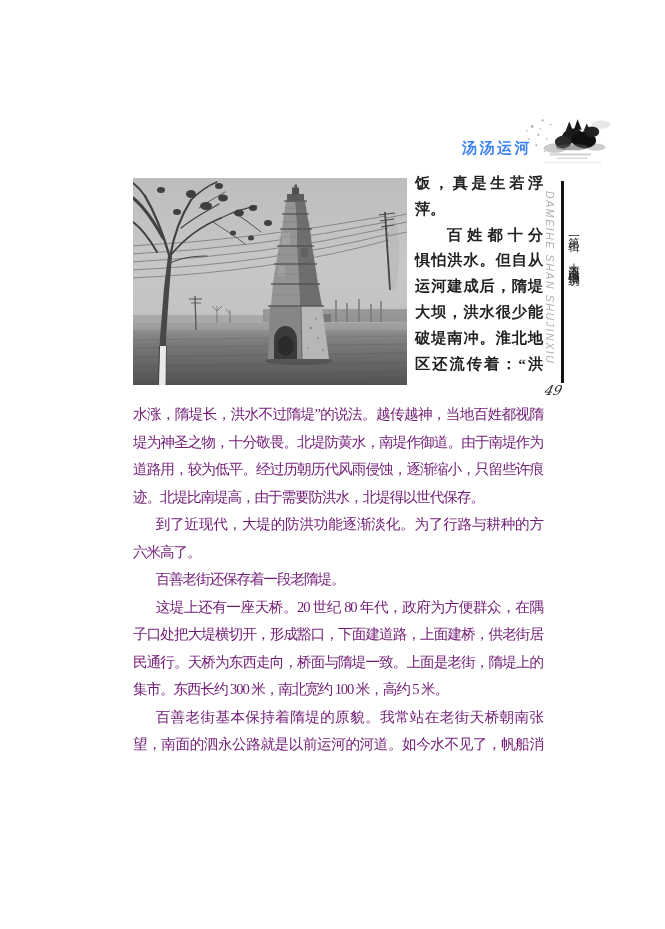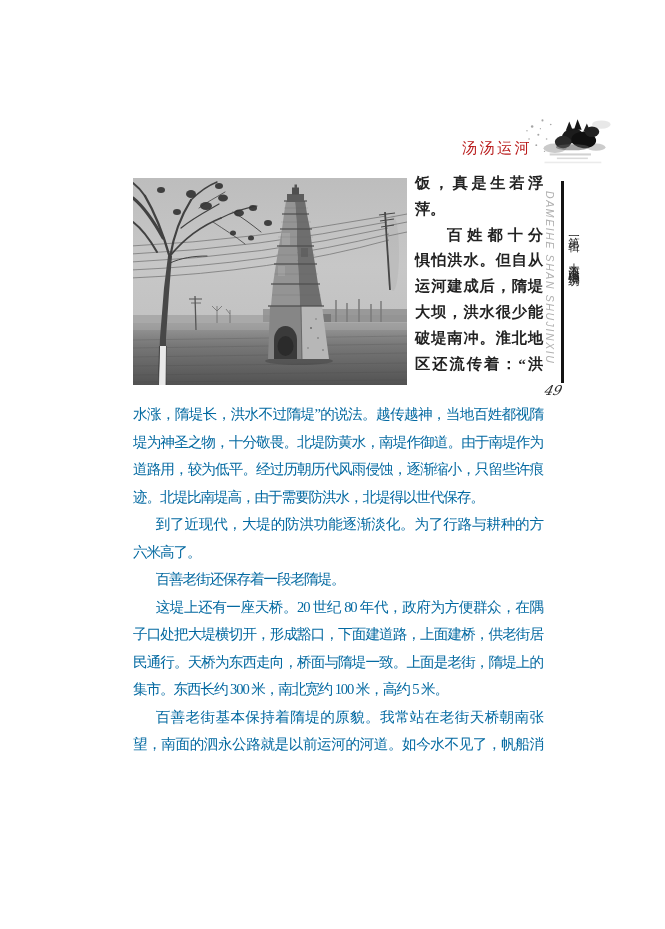--- a/index.html
+++ b/index.html
@@ -8,38 +8,38 @@
     position:relative;
     width:665px;height:929px;
     background:#ffffff;
     overflow:hidden;
     font-family:"Liberation Serif", serif;
     color:#1f1f1f;
   }
   
   .hdr-title{
     position:absolute; top:139px; left:462px; width:76px;
-    font-size:15px; font-weight:normal; letter-spacing:2.5px;
-    color:#b91c1c; white-space:nowrap;
+    font-size:15px; font-weight:bold; letter-spacing:2.5px;
+    color:#3b82f6; white-space:nowrap;
   }
   .ink{ position:absolute; left:523px; top:108px; width:105px; height:64px; }
   
   .photo{ position:absolute; left:133px; top:178px; width:274px; height:207px; }
   
   .col{
     position:absolute; left:415px; top:170px; width:128px;
     font-size:15.2px; letter-spacing:-0.2px; line-height:25.8px;
     color:#222;
     font-weight:bold;
   }
   
   .bodytext{
     position:absolute; left:133px; top:401px; width:410px;
     font-size:14.6px; letter-spacing:-1.1px; line-height:27.5px;
-    color:#0369a1;
+    color:#701a75;
   }
   .line{ text-align:left; }
   .line.j{ text-align:justify; text-align-last:justify; }
   .bodytext .line.in{ text-indent:1.55em; }
   .col .line.in{ text-indent:2.1em; }
   
   .rom{
     position:absolute; left:556px; top:191px;
     transform:rotate(90deg); transform-origin:0 0;
     font-family:"Liberation Sans", sans-serif;

